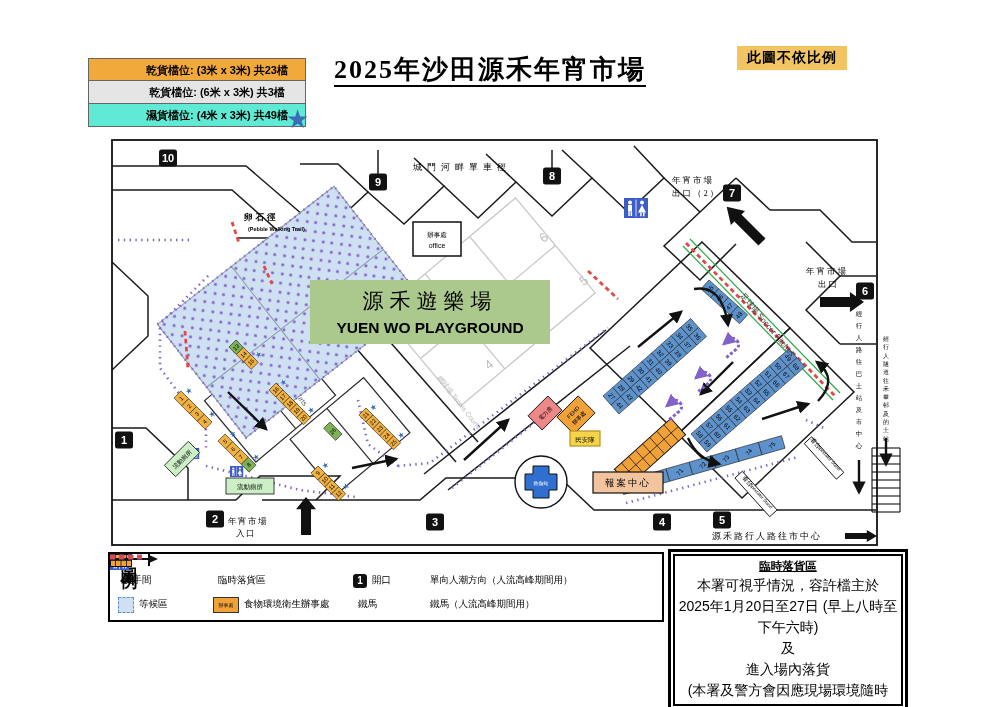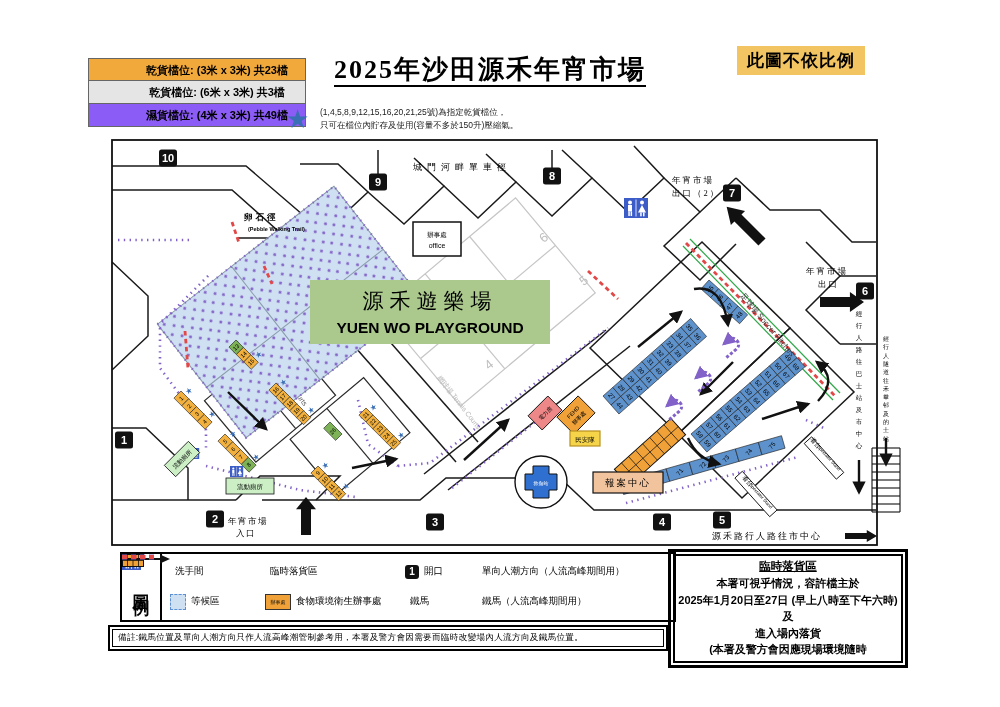--- a/index.html
+++ b/index.html
@@ -8,66 +8,62 @@
   svg{position:absolute;left:0;top:0;}
   
   .legend-top{position:absolute;left:88px;top:59px;width:218px;}
   .legend-top .row{height:22px;line-height:22px;border:1.5px solid #666;margin-top:-1.5px;
         text-align:center;font-size:11px;font-weight:bold;padding-left:40px;}
   .title{position:absolute;left:305px;top:52px;width:370px;text-align:center;
         font-size:26px;font-weight:bold;letter-spacing:2px;
         font-family:Liberation Serif, serif;}
   .title span{border-bottom:2.5px solid #000;padding-bottom:1px;}
   .scale-note{position:absolute;left:737px;top:46px;background:#F2C462;
-        padding:3px 10px;font-size:17px;font-weight:bold;letter-spacing:1px;}
+        padding:3px 10px;font-size:14px;font-weight:bold;letter-spacing:1px;}
   .star-glyph{position:absolute;left:286px;top:104px;font-size:26px;color:#3A6EB5;}
   .star-note{position:absolute;left:320px;top:106px;font-size:8.5px;line-height:1.5;color:#222;}
   
-  .legend-bottom{position:absolute;left:120px;top:552px;width:552px;height:66px;
-        border:2px solid #000;display:flex;}
+  .legend-bottom{position:absolute;left:108px;top:552px;width:552px;height:66px;
+        border:2px solid #000;display:flex;flex-direction:column;}
   .lg-title{width:38px;border-right:2px solid #000;display:flex;align-items:center;justify-content:center;
         font-size:17px;font-weight:bold;font-family:"Liberation Serif", serif;
         writing-mode:vertical-rl;letter-spacing:6px;}
   .lg-items{flex:1;display:flex;flex-direction:column;justify-content:space-around;padding:3px 8px;}
   .lg-row{display:flex;align-items:center;}
   .lg-item{display:flex;align-items:center;gap:5px;font-size:9.5px;}
   .lg-item .ic{flex:0 0 auto;display:flex;align-items:center;justify-content:center;}
   .w1{width:95px}.w2{width:140px}.w3{width:72px}
   .gate-ic{width:14px;height:14px;background:#111;border-radius:3px;color:#fff;
         font-weight:bold;font-size:10px;text-align:center;line-height:14px;}
   .wait-ic{width:14px;height:14px;background:#CFE0F2;border:1.5px dashed #5B8FD6;}
   .fehd-ic{width:24px;height:14px;background:#F0A238;border:1px solid #333;color:#111;
         font-size:5px;text-align:center;line-height:14px;}
   
   .note-outer{position:absolute;left:108px;top:625px;width:552px;border:2.5px solid #000;padding:2px;}
   .note-inner{border:1px solid #000;padding:2px 5px;font-size:8.6px;letter-spacing:.3px;}
   .info-outer{position:absolute;left:668px;top:549px;width:230px;border:3px solid #000;padding:2px;}
   .info-inner{border:2px solid #000;padding:3px 2px;text-align:center;}
   .info-title{font-size:11.5px;font-weight:bold;text-decoration:underline;margin-bottom:1px;}
-  .info-line{font-size:11px;font-weight:bold;line-height:1.5;}
+  .info-line{font-size:14px;font-weight:normal;line-height:1.5;}
 </style>
 </head>
 <body>
 
 <div class="page">
 
   <div class="legend-top">
     <div class="row" style="background:#F2A93B">乾貨檔位: (3米 x 3米) 共23檔</div>
     <div class="row" style="background:#e5e5e5">乾貨檔位: (6米 x 3米) 共3檔</div>
-    <div class="row" style="background:#8b5cf6">濕貨檔位: (4米 x 3米) 共49檔</div>
+    <div class="row" style="background:#5eead4">濕貨檔位: (4米 x 3米) 共49檔</div>
   </div>
 
   <div class="title"><span>2025年沙田源禾年宵市場</span></div>
   <div class="scale-note">此圖不依比例</div>
 
   <div class="star-glyph">★</div>
-  <div class="star-note">
-    <div>(1,4,5,8,9,12,15,16,20,21,25號)為指定乾貨檔位，</div>
-    <div>只可在檔位內貯存及使用(容量不多於150升)壓縮氣。</div>
-  </div>
 
   <svg id="map" width="1000" height="707" viewBox="0 0 1000 707">
     <defs>
       <marker id="ah" viewBox="0 0 10 10" refX="8" refY="5" markerWidth="5.5" markerHeight="5.5" orient="auto-start-reverse">
         <path d="M0,0 L10,5 L0,10 Z" fill="#111"></path>
       </marker>
       <marker id="ahp" viewBox="0 0 10 10" refX="8" refY="5" markerWidth="4.5" markerHeight="4.5" orient="auto-start-reverse">
         <path d="M0,0 L10,5 L0,10 Z" fill="#8262C8"></path>
       </marker>
       <pattern id="pdots" width="13" height="13" patternUnits="userSpaceOnUse">
@@ -652,23 +648,20 @@
                   <rect x="27" y="1" width="5" height="4"></rect>
                 </g>
               </svg>
           </span>
           <span>鐵馬（人流高峰期間用）</span>
         </div>
       </div>
     </div>
   </div>
 
-  <div class="note-outer">
-    <div class="note-inner">備註:鐵馬位置及單向人潮方向只作人流高峰潮管制參考用，本署及警方會因需要而臨時改變場內人流方向及鐵馬位置。</div>
-  </div>
 
   <div class="info-outer">
     <div class="info-inner">
       <div class="info-title">臨時落貨區</div>
       <div class="info-line">本署可視乎情況，容許檔主於</div>
       <div class="info-line">2025年1月20日至27日 (早上八時至下午六時)</div>
       <div class="info-line">及</div>
       <div class="info-line">進入場內落貨</div>
       <div class="info-line">(本署及警方會因應現場環境隨時</div>
     </div>

